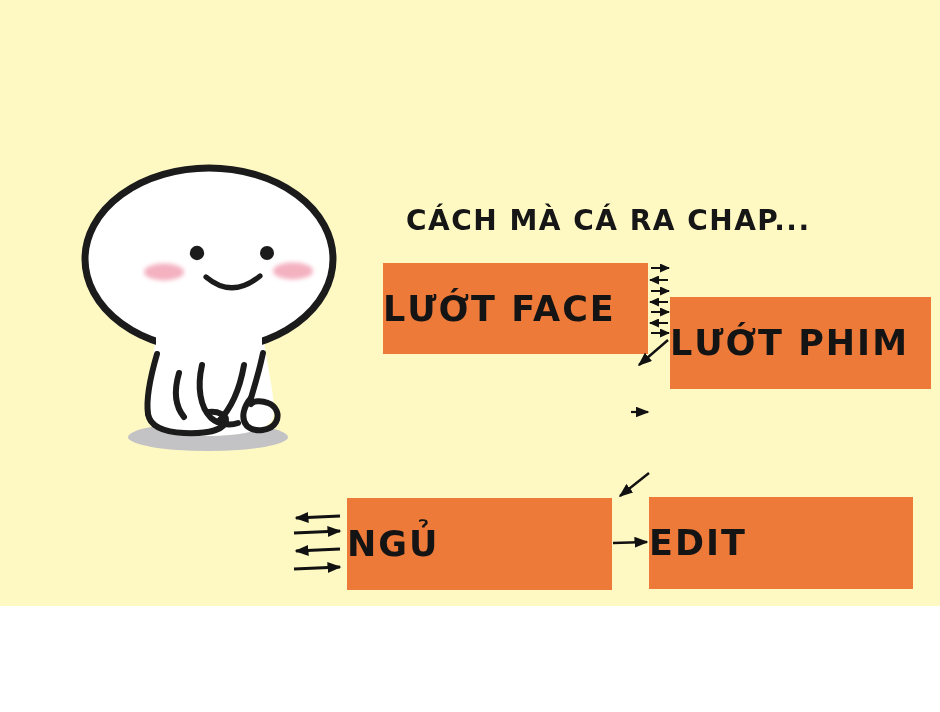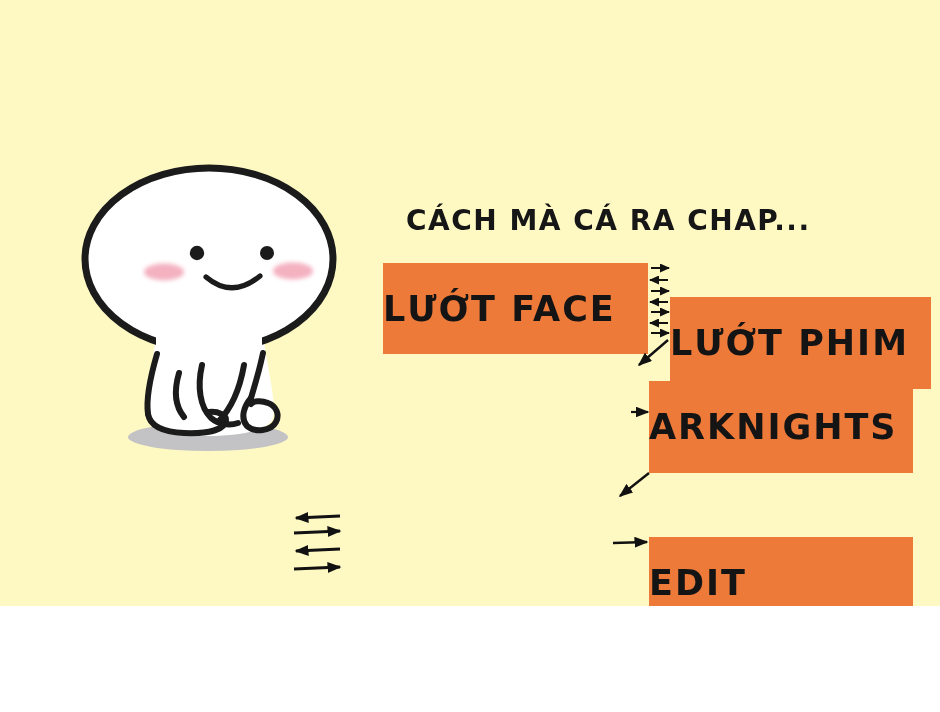--- a/index.html
+++ b/index.html
@@ -15,21 +15,21 @@
   .box{
     position:absolute;background:#EE7A3A;display:flex;align-items:center;
     color:#141414;font-weight:bold;font-size:35px;letter-spacing:2px;white-space:nowrap;z-index:1;
   }
   .box-luot-face{left:383px;top:263px;width:265px;height:91px;}
   .box-luot-phim{left:670px;top:263px;width:261px;height:92px;margin-top:34px;}
   .box-genshin{left:368px;top:369px;width:262px;height:93px;}
   .box-arknights{left:649px;top:381px;width:264px;height:92px;}
   .box-an{left:19px;top:498px;width:262px;height:90px;}
   .box-ngu{left:347px;top:498px;width:265px;height:92px;}
-  .box-edit{left:649px;top:497px;width:264px;height:92px;margin-top:40px;}
+  .box-edit{left:649px;top:497px;width:264px;height:92px;}
   #arrows{position:absolute;left:0;top:0;z-index:3;pointer-events:none;}
   #mascot{position:absolute;left:60px;top:160px;z-index:1;}
 </style>
 </head>
 <body>
 
 <div id="canvas">
 
   <svg id="mascot" width="290" height="305" viewBox="0 0 290 305">
     <defs>
@@ -58,22 +58,22 @@
   </svg>
 
   <div class="title">CÁCH MÀ CÁ RA CHAP...</div>
 
   <div class="box box-luot-face">
     <span>LƯỚT FACE</span>
   </div>
   <div class="box box-luot-phim">
     <span>LƯỚT PHIM</span>
   </div>
-  <div class="box box-arknights">
-    <span>ARKNIGHTS</span>
+  <div class="box box-ngu">
+    <span>NGỦ</span>
   </div>
   <div class="box box-edit">
     <span>EDIT</span>
   </div>
 
   <svg id="arrows" width="940" height="712" viewBox="0 0 940 712">
     <defs>
       <marker id="mS" markerUnits="userSpaceOnUse" markerWidth="10" markerHeight="9" refX="9" refY="4.5" orient="auto">
         <path d="M0,0 L10,4.5 L0,9 Z" fill="#111"></path>
       </marker>

